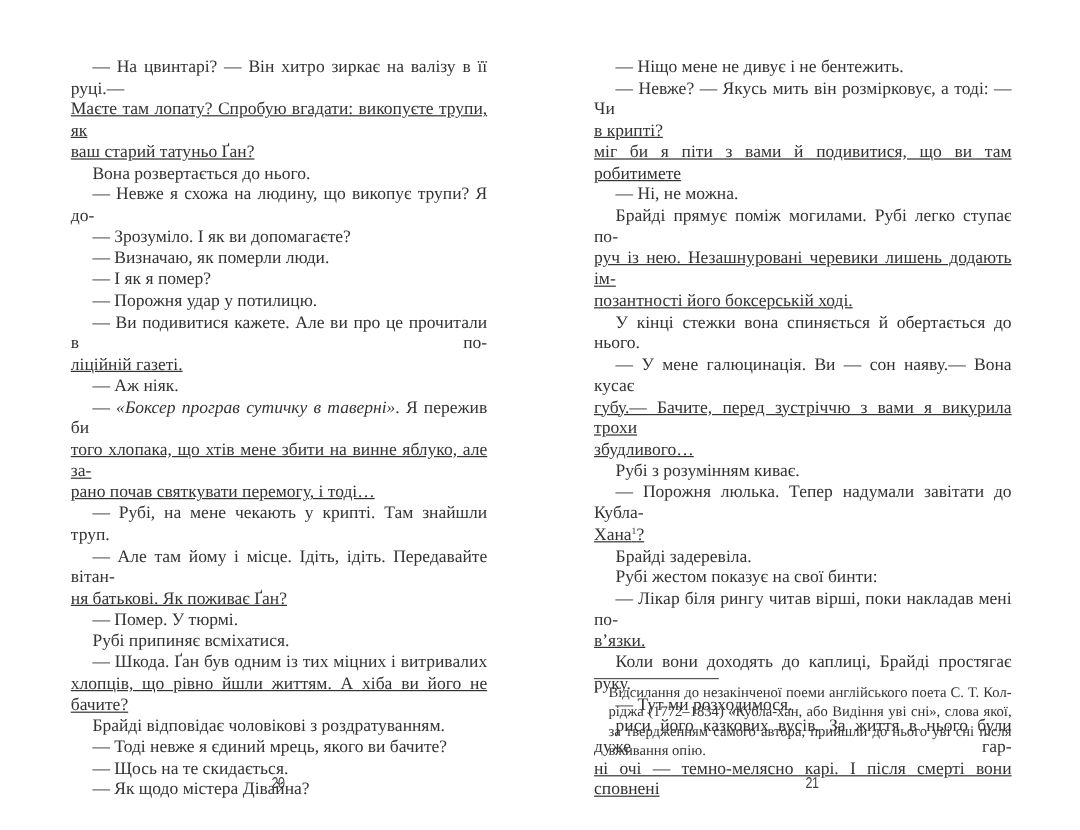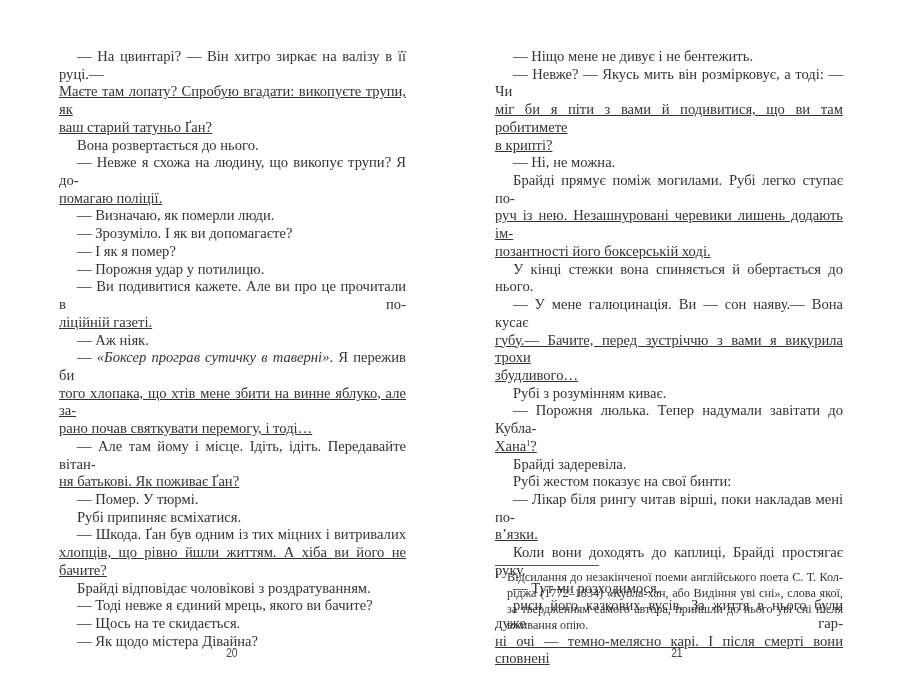--- a/index.html
+++ b/index.html
@@ -65,45 +65,47 @@
         <p class="para">
           <span class="line">— На цвинтарі? — Він хитро зиркає на валізу в її руці.—</span>
           <span class="line">Маєте там лопату? Спробую вгадати: викопуєте трупи, як</span>
           <span class="line last">ваш старий татуньо Ґан?</span>
         </p>
         <p class="para">
           <span class="line last">Вона розвертається до нього.</span>
         </p>
         <p class="para">
           <span class="line">— Невже я схожа на людину, що викопує трупи? Я до-</span>
-          <span class="line last">помагаю поліції.</span>
+        </p>
+        <p class="para">
+          <span class="line last">— Зрозуміло. І як ви допомагаєте?</span>
         </p>
         <p class="para">
           <span class="line last">— Визначаю, як померли люди.</span>
-        </p>
-        <p class="para">
-          <span class="line last">— Зрозуміло. І як ви допомагаєте?</span>
         </p>
         <p class="para">
           <span class="line last">— І як я помер?</span>
         </p>
         <p class="para">
           <span class="line last">— Порожня удар у потилицю.</span>
         </p>
         <p class="para">
           <span class="line">— Ви подивитися кажете. Але ви про це прочитали в по-</span>
           <span class="line last">ліційній газеті.</span>
         </p>
         <p class="para">
           <span class="line last">— Аж ніяк.</span>
         </p>
         <p class="para">
           <span class="line">— <em>«Боксер програв сутичку в таверні»</em>. Я пережив би</span>
           <span class="line">того хлопака, що хтів мене збити на винне яблуко, але за-</span>
           <span class="line last">рано почав святкувати перемогу, і тоді…</span>
+        </p>
+        <p class="para">
+          <span class="line last">— Рубі, на мене чекають у крипті. Там знайшли труп.</span>
         </p>
         <p class="para">
           <span class="line">— Але там йому і місце. Ідіть, ідіть. Передавайте вітан-</span>
           <span class="line last">ня батькові. Як поживає Ґан?</span>
         </p>
         <p class="para">
           <span class="line last">— Помер. У тюрмі.</span>
         </p>
         <p class="para">
           <span class="line last">Рубі припиняє всміхатися.</span>
@@ -127,22 +129,22 @@
       </div>
     <div class="page-number">20</div>
   </div>
   <div class="page page-right">
     <div class="text-block" id="right-text">
         <p class="para">
           <span class="line last">— Ніщо мене не дивує і не бентежить.</span>
         </p>
         <p class="para">
           <span class="line">— Невже? — Якусь мить він розмірковує, а тоді: — Чи</span>
+          <span class="line last">в крипті?</span>
           <span class="line">міг би я піти з вами й подивитися, що ви там робитимете</span>
-          <span class="line last">в крипті?</span>
         </p>
         <p class="para">
           <span class="line last">— Ні, не можна.</span>
         </p>
         <p class="para">
           <span class="line">Брайді прямує поміж могилами. Рубі легко ступає по-</span>
           <span class="line">руч із нею. Незашнуровані черевики лишень додають ім-</span>
           <span class="line last">позантності його боксерській ході.</span>
         </p>
         <p class="para">

